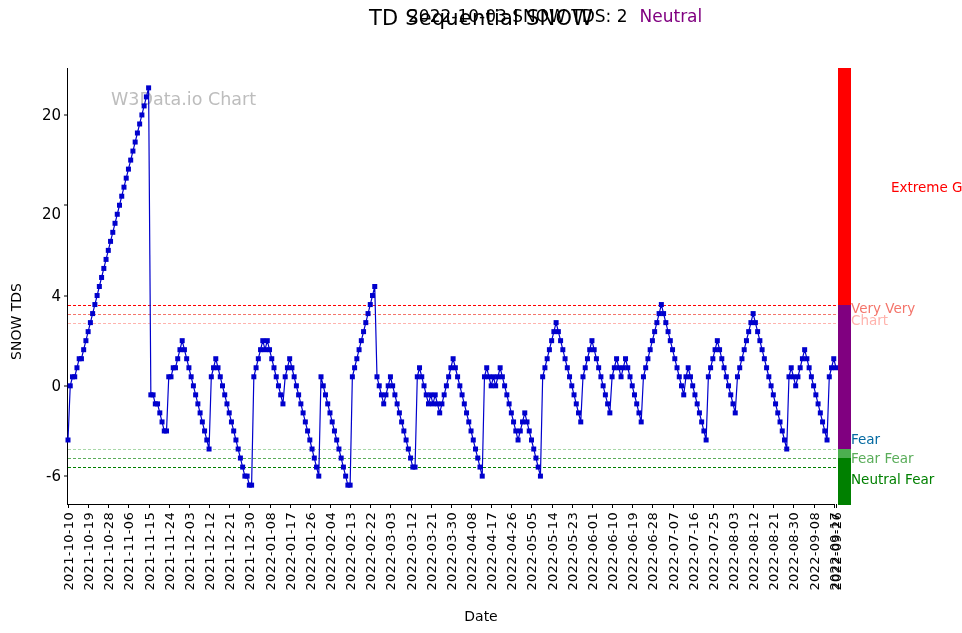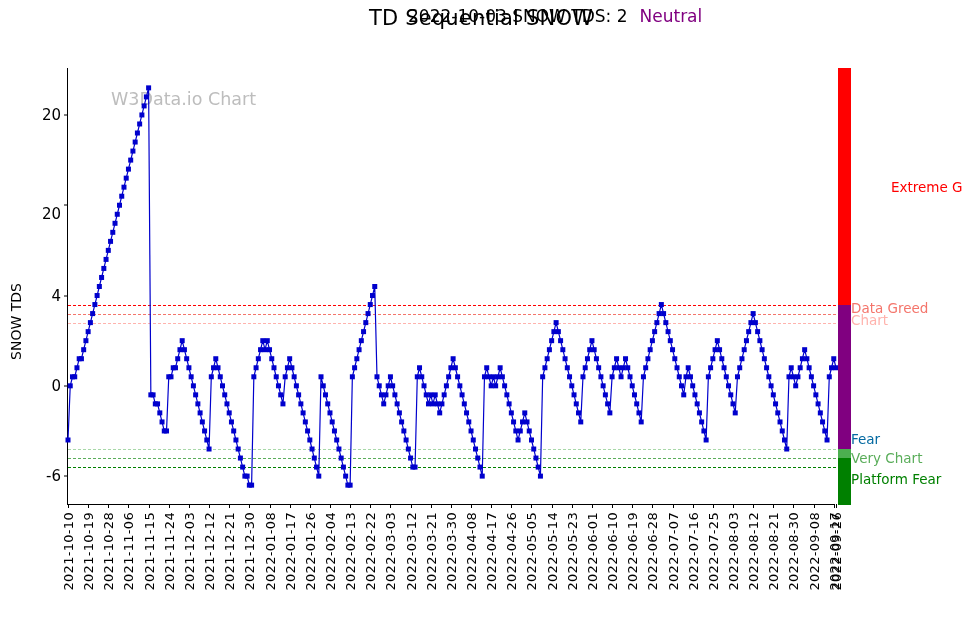--- a/index.html
+++ b/index.html
@@ -62,20 +62,21 @@
 
 <div id="root">
 
   <div id="chart-title">TD Sequential SNOW</div>
 
   <div id="annotation">
     <span>2022-10-03 SNOW TDS: 2</span><span id="annotation-state">Neutral</span>
   </div>
 
   <div id="y-axis-label">SNOW TDS</div>
+  <div id="x-axis-label">Date</div>
 
   <div id="plot-area">
     <div class="watermark" id="watermark-line1">W3Data.io Chart</div>
     <div id="yticks">
         <div class="tick-y-mark" style="top: 46.9504px;"></div>
         <div class="tick-y" style="top: 46.9504px;">20</div>
         <div class="tick-y-mark" style="top: 137.24px;"></div>
         <div class="tick-y" style="top: 146px;">20</div>
         <div class="tick-y-mark" style="top: 227.529px;"></div>
         <div class="tick-y" style="top: 227.529px;">4</div>
@@ -524,20 +525,20 @@
   </div>
 
   <div id="colorbar">
       <div class="cb-seg" style="top: 0px; height: 236.558px; background: rgb(255, 0, 0);"></div>
       <div class="cb-seg" style="top: 236.558px; height: 144.463px; background: rgb(128, 0, 128);"></div>
       <div class="cb-seg" style="top: 381.021px; height: 9.02893px; background: rgb(76, 175, 80);"></div>
       <div class="cb-seg" style="top: 390.05px; height: 46.9504px; background: rgb(0, 128, 0);"></div>
     </div>
   <div id="cb-labels">
       <div class="cb-label" style="top: 187.182px; color: rgb(255, 0, 0); padding-left: 40px;">Extreme Greed</div>
-      <div class="cb-label" style="top: 308.169px; color: rgb(244, 117, 107);">Data Greed</div>
+      <div class="cb-label" style="top: 308.169px; color: rgb(244, 117, 107);">Very Very</div>
       <div class="cb-label" style="top: 319.907px; color: rgb(255, 179, 173);">Chart</div>
       <div class="cb-label" style="top: 439px; color: #0369a1;">Fear</div>
-      <div class="cb-label" style="top: 458.05px; color: rgb(90, 173, 90);">Very Chart</div>
-      <div class="cb-label" style="top: 478.816px; color: rgb(0, 128, 0);">Platform Fear</div>
+      <div class="cb-label" style="top: 458.05px; color: rgb(90, 173, 90);">Fear Fear</div>
+      <div class="cb-label" style="top: 478.816px; color: rgb(0, 128, 0);">Neutral Fear</div>
     </div>
 
 </div>
 
 </body></html>

